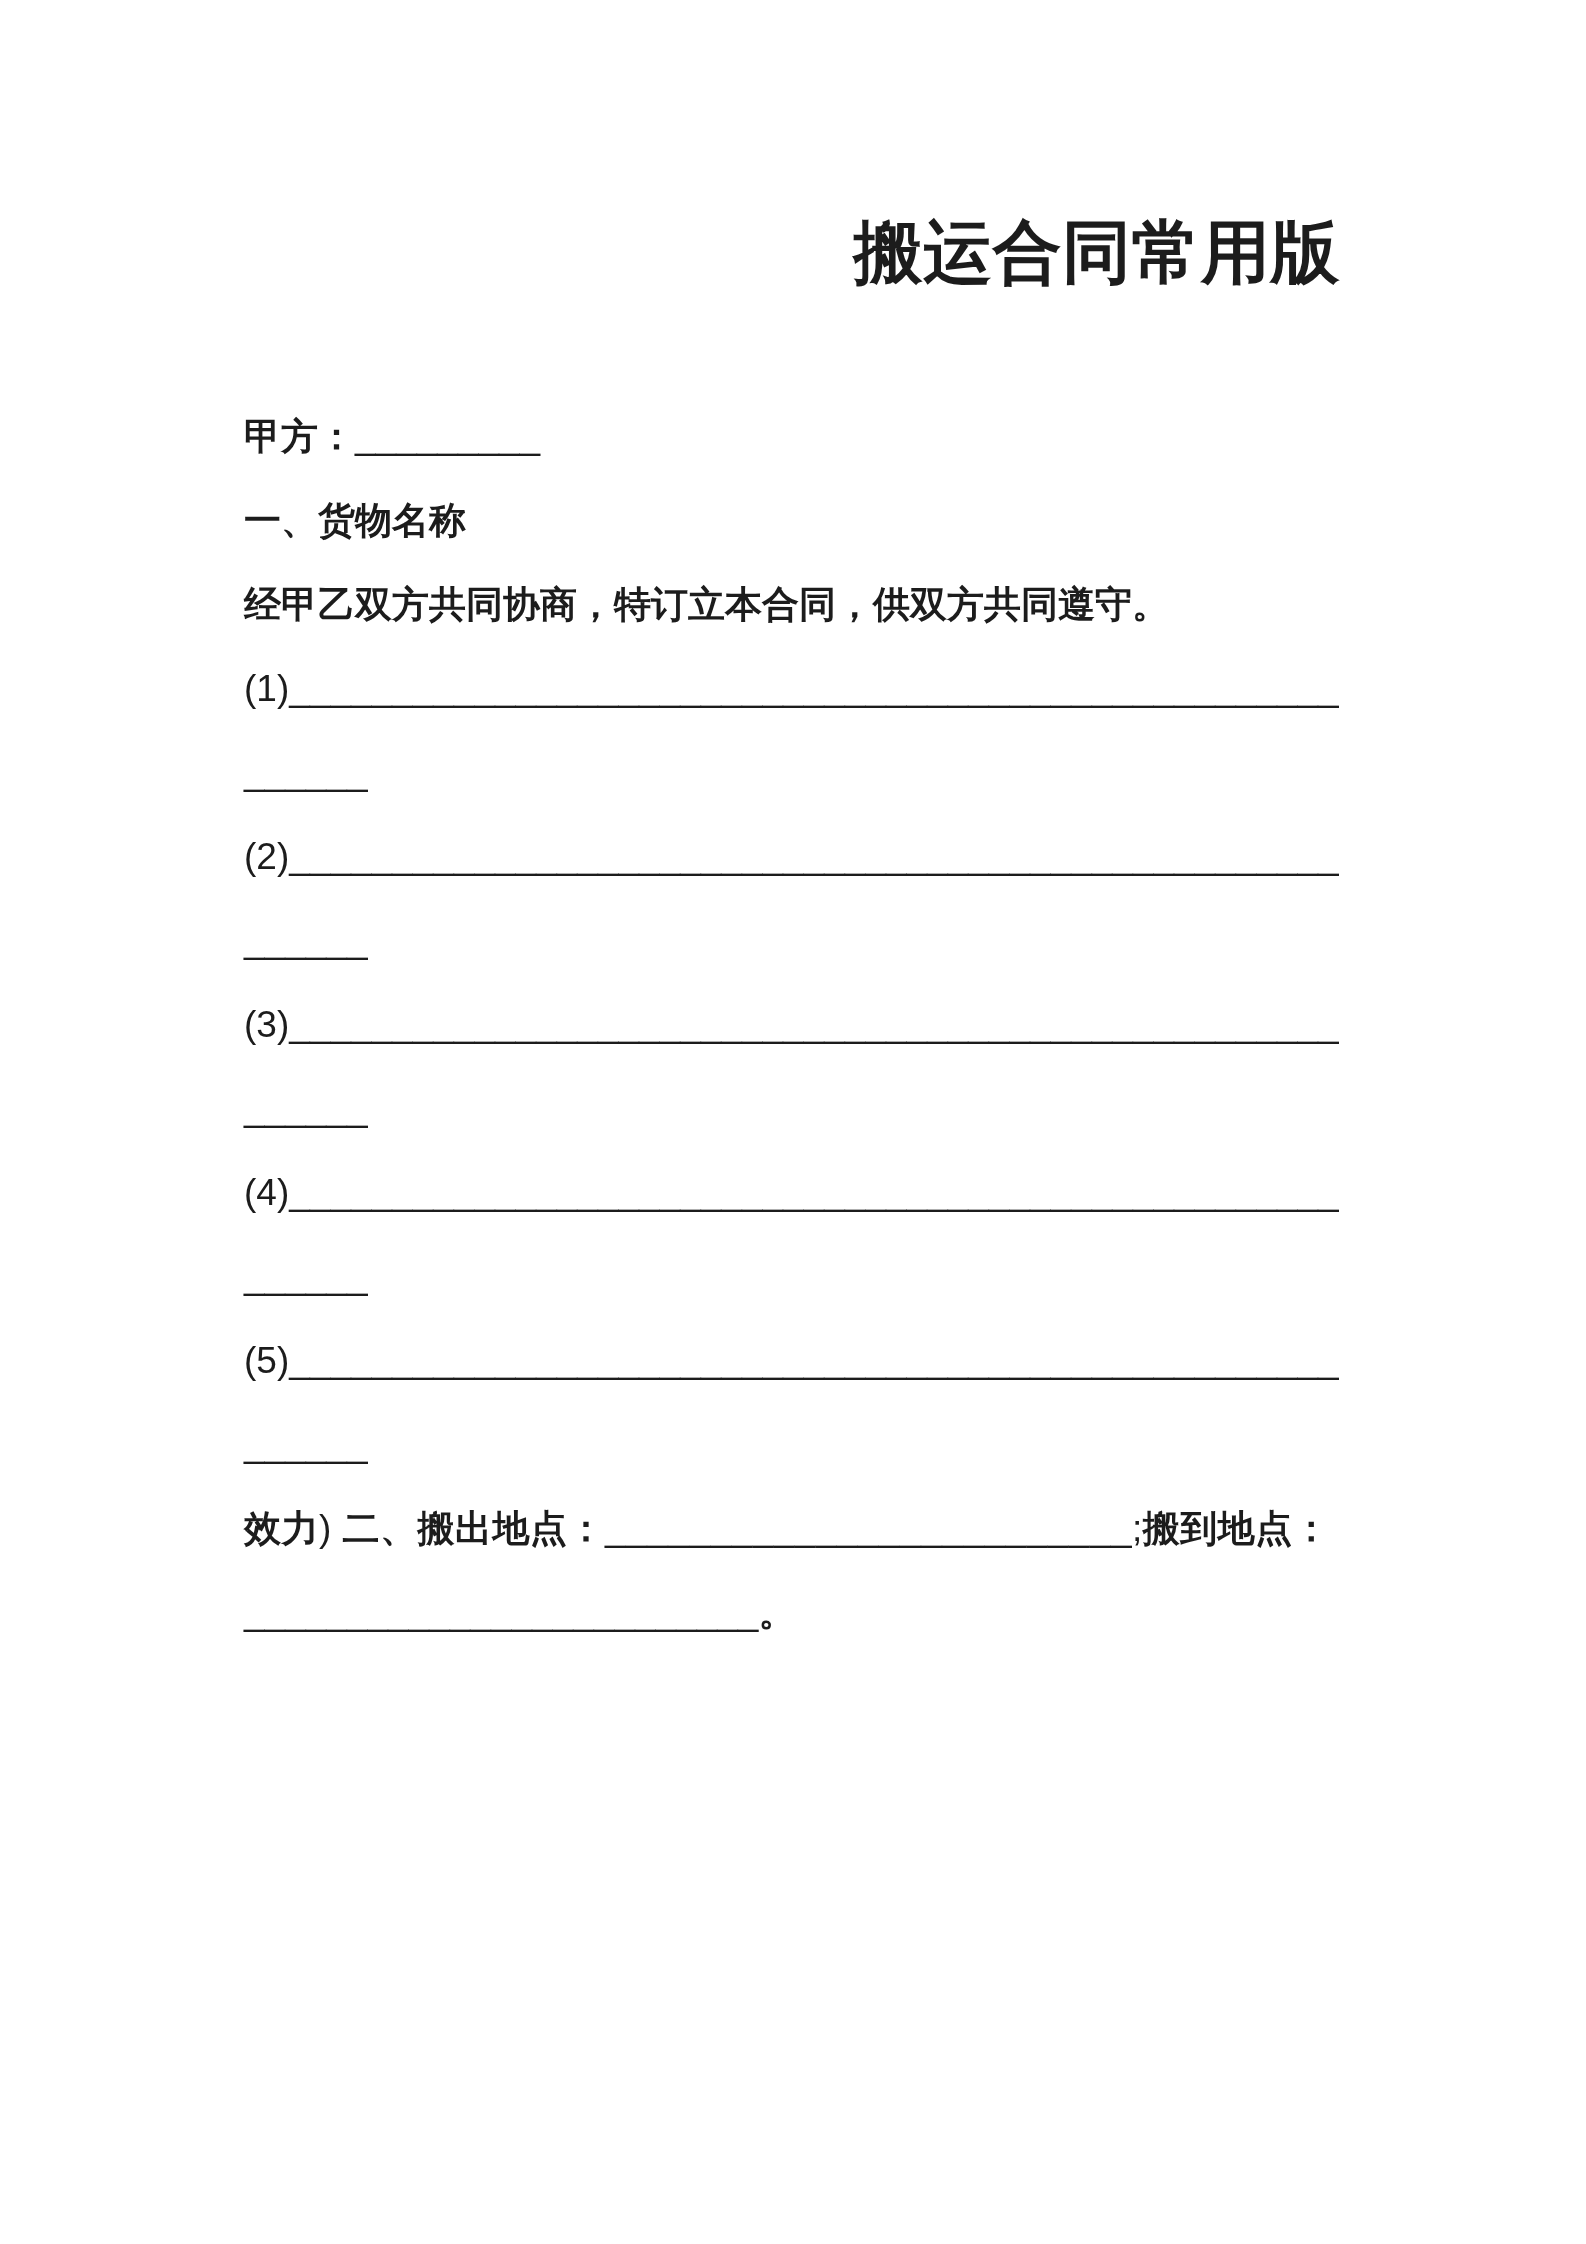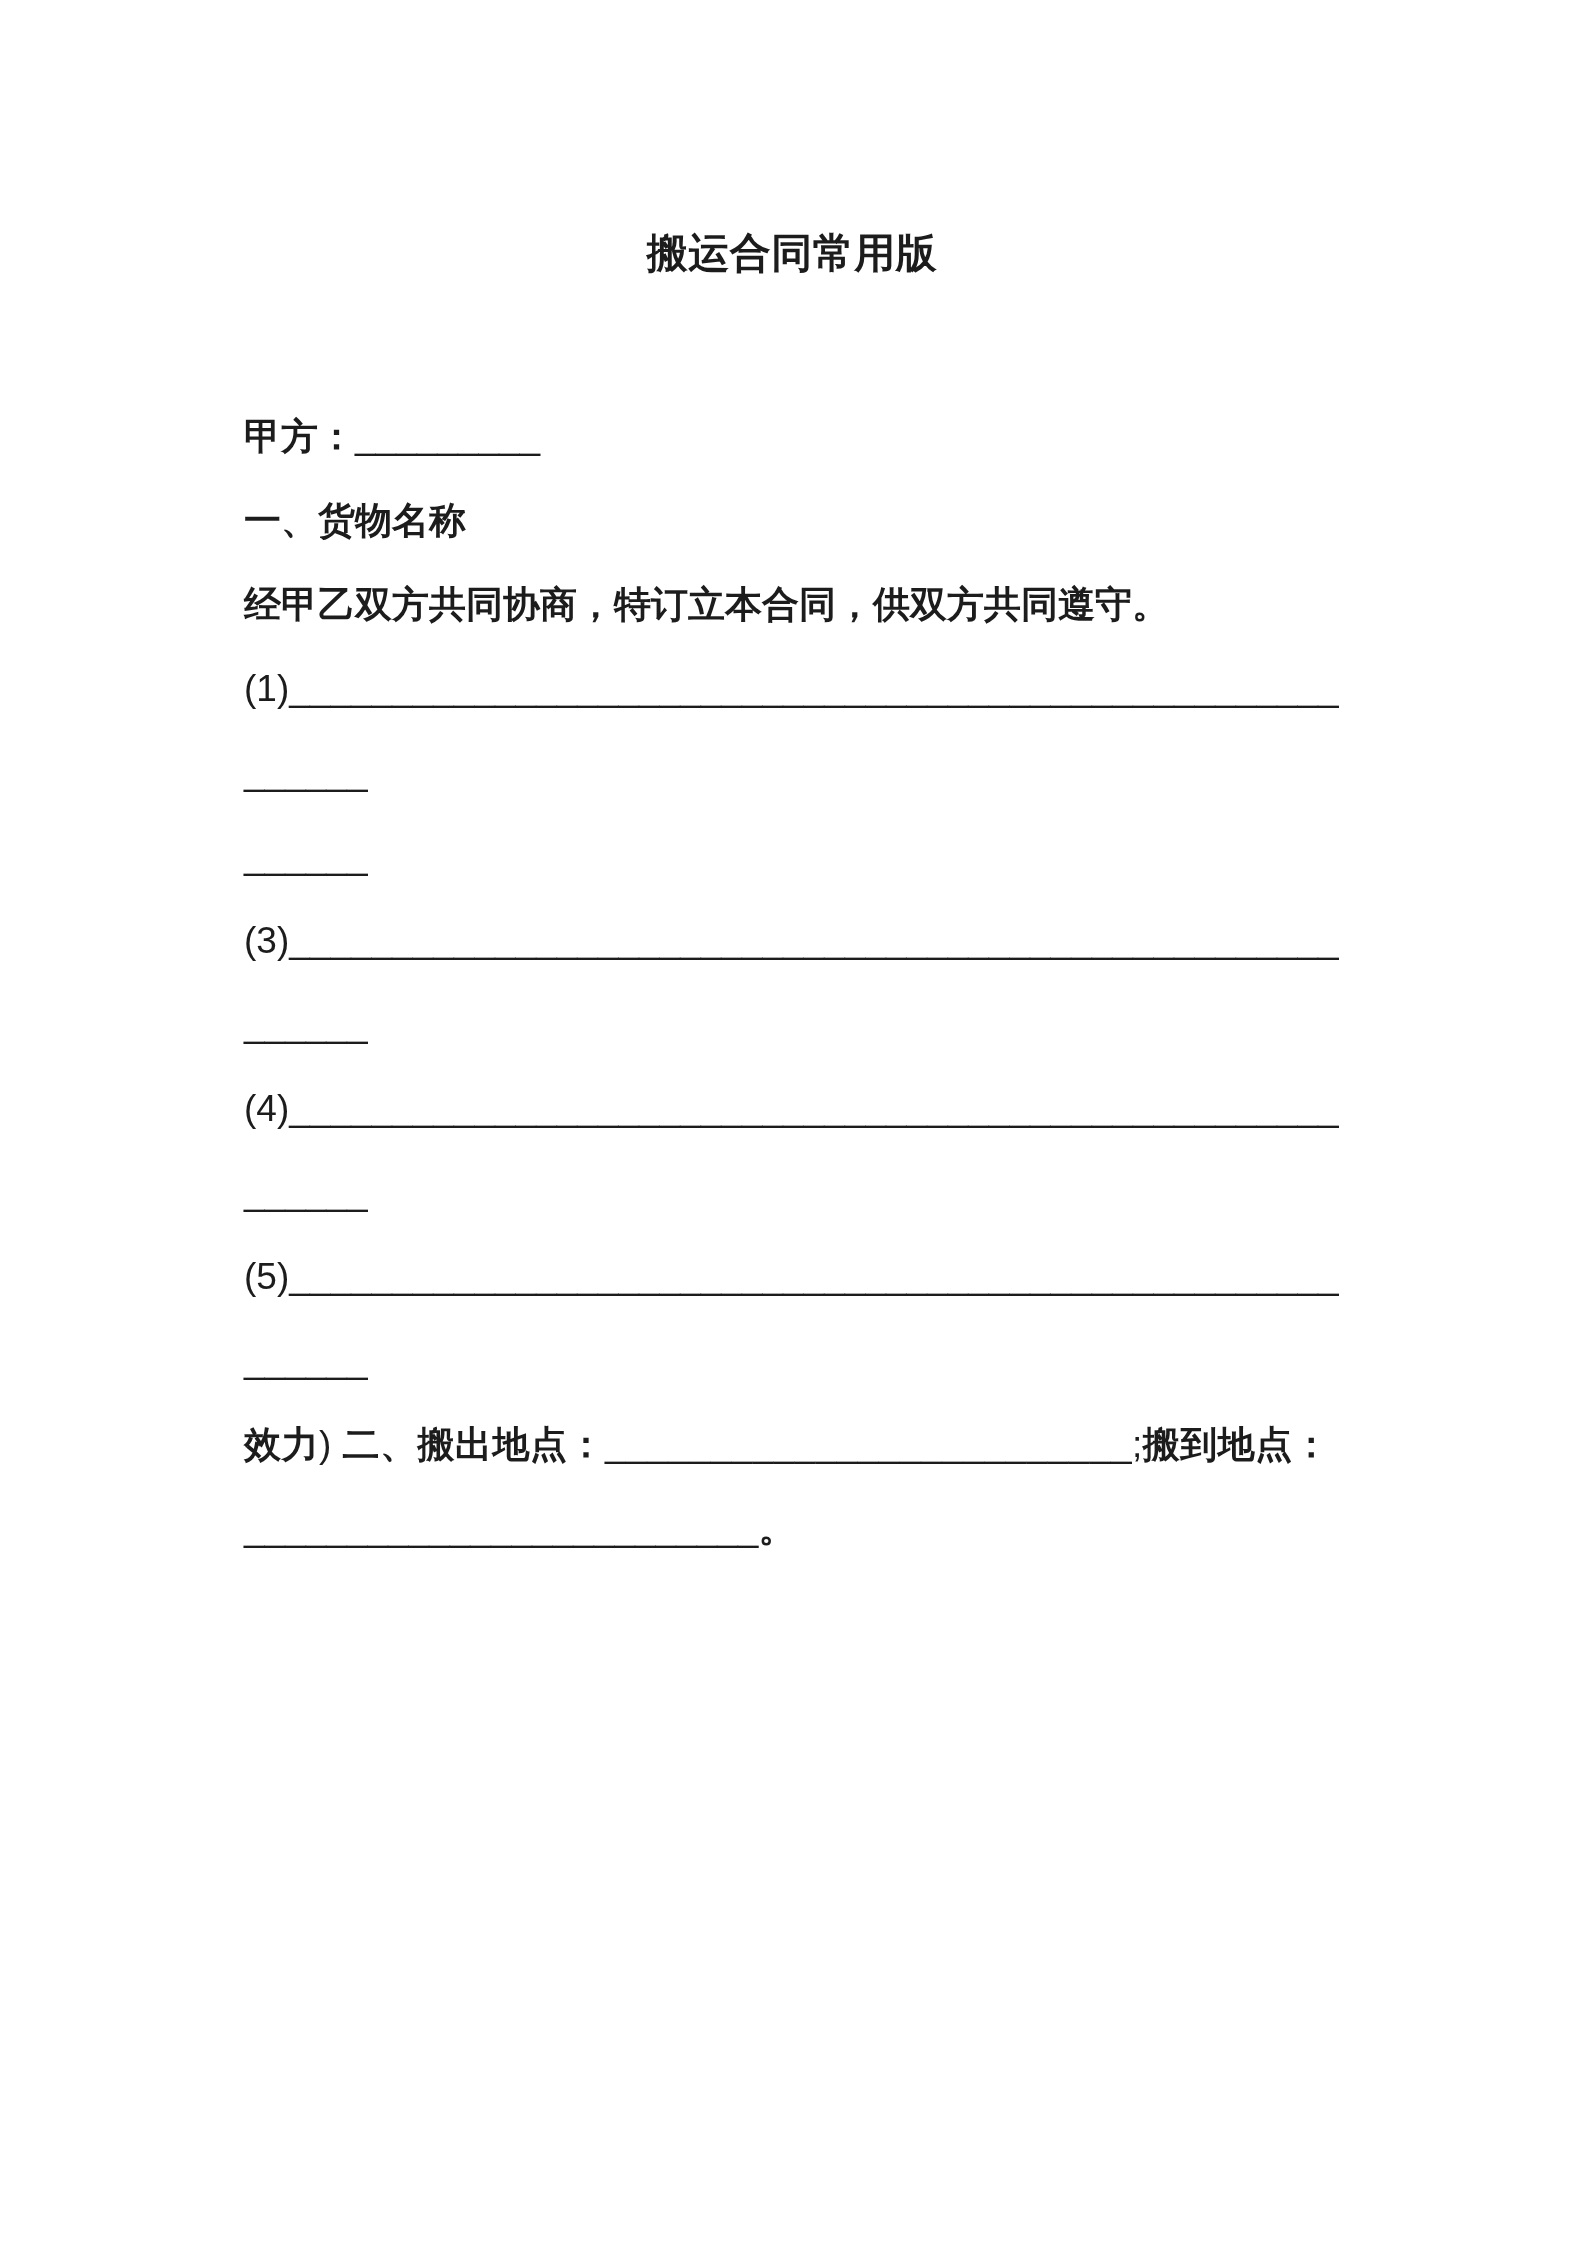--- a/index.html
+++ b/index.html
@@ -15,24 +15,24 @@
   .page {
     box-sizing: border-box;
     width: 1586px;
     height: 2244px;
     padding: 211px 246px 0 244px;
     overflow: hidden;
     background: #ffffff;
   }
   .doc-title {
     margin: 0;
-    font-size: 41px;
+    font-size: 69px;
     line-height: 84px;
     font-weight: 700;
-    text-align: center;
+    text-align: right;
     letter-spacing: 0.5px;
   }
   .lines {
     margin-top: 100px;
   }
   .line {
     height: 84px;
     line-height: 84px;
     font-size: 37px;
     white-space: nowrap;
@@ -48,20 +48,21 @@
 <body style="background: rgb(255, 255, 255);">
 
 <div class="page" data-name="contract-page" style="color: rgb(28, 28, 28);">
   <h1 class="doc-title" data-name="document-title">搬运合同常用版</h1>
   <div class="lines" data-name="document-body">
       <div class="line" data-name="party-a-line"><span class="seg-b" data-name="party-a-label">甲方：</span><span class="seg-r" data-name="party-a-blank">_________</span></div>
       <div class="line" data-name="section-1-heading"><span class="seg-b" data-name="section-1-title">一、货物名称</span></div>
       <div class="line" data-name="preamble-line"><span class="seg-b" data-name="preamble-text">经甲乙双方共同协商，特订立本合同，供双方共同遵守。</span></div>
       <div class="line" data-name="goods-item-1-line"><span class="seg-r" data-name="goods-item-1-number">(1)</span><span class="seg-r" data-name="goods-item-1-blank">___________________________________________________</span></div>
       <div class="line" data-name="goods-item-1-continuation"><span class="seg-r" data-name="goods-item-1-blank-continued">______</span></div>
+      <div class="line" data-name="goods-item-2-line"><span class="seg-r" data-name="goods-item-2-number">(2)</span><span class="seg-r" data-name="goods-item-2-blank">___________________________________________________</span></div>
       <div class="line" data-name="goods-item-2-continuation"><span class="seg-r" data-name="goods-item-2-blank-continued">______</span></div>
       <div class="line" data-name="goods-item-3-line"><span class="seg-r" data-name="goods-item-3-number">(3)</span><span class="seg-r" data-name="goods-item-3-blank">___________________________________________________</span></div>
       <div class="line" data-name="goods-item-3-continuation"><span class="seg-r" data-name="goods-item-3-blank-continued">______</span></div>
       <div class="line" data-name="goods-item-4-line"><span class="seg-r" data-name="goods-item-4-number">(4)</span><span class="seg-r" data-name="goods-item-4-blank">___________________________________________________</span></div>
       <div class="line" data-name="goods-item-4-continuation"><span class="seg-r" data-name="goods-item-4-blank-continued">______</span></div>
       <div class="line" data-name="goods-item-5-line"><span class="seg-r" data-name="goods-item-5-number">(5)</span><span class="seg-r" data-name="goods-item-5-blank">___________________________________________________</span></div>
       <div class="line" data-name="goods-item-5-continuation"><span class="seg-r" data-name="goods-item-5-blank-continued">______</span></div>
       <div class="line" data-name="section-2-line"><span class="seg-b" data-name="goods-note-text-continued">效力</span><span class="seg-r" data-name="goods-note-close-paren">) </span><span class="seg-b" data-name="section-2-title">二、搬出地点：</span><span class="seg-r" data-name="move-out-location-blank">_________________________</span><span class="seg-r" data-name="section-2-separator">;</span><span class="seg-b" data-name="move-in-location-label">搬到地点：</span></div>
       <div class="line" data-name="section-2-continuation"><span class="seg-r" data-name="move-in-location-blank">_________________________</span><span class="seg-b" data-name="section-2-period">。</span></div>
     </div>

